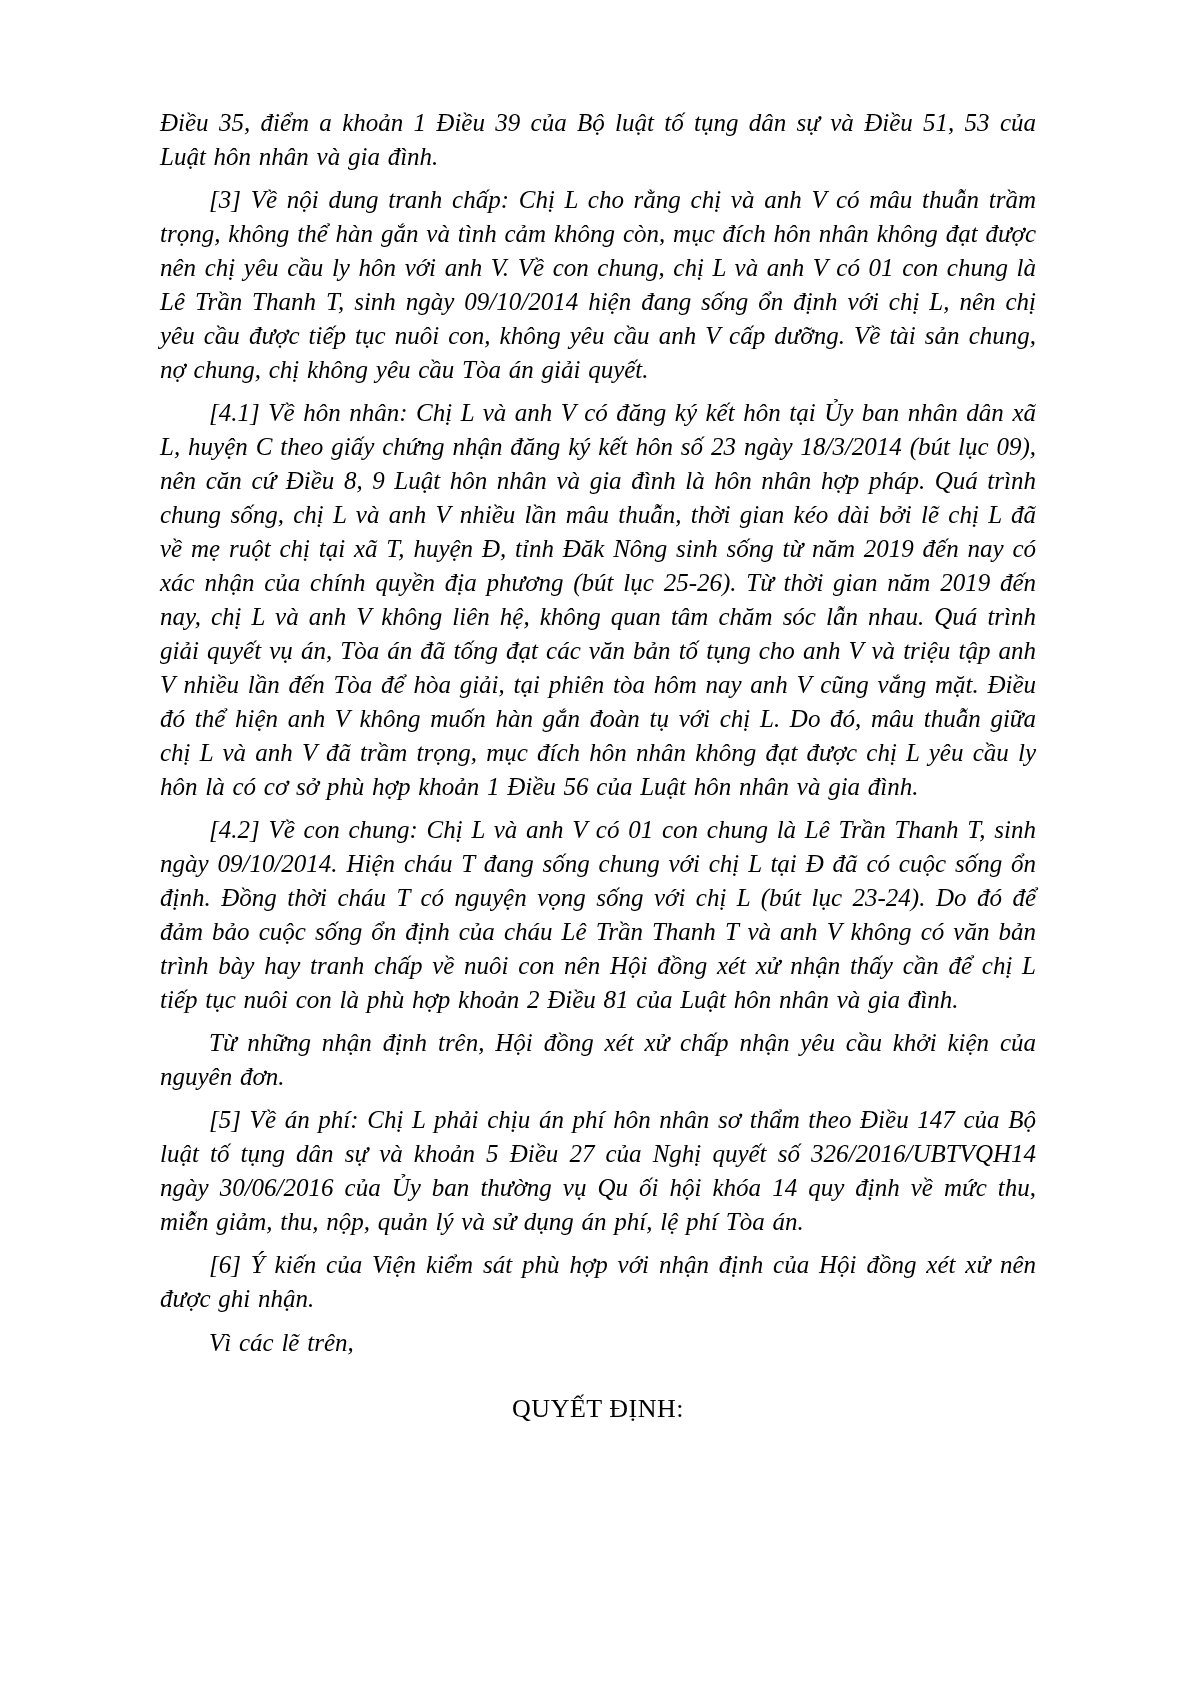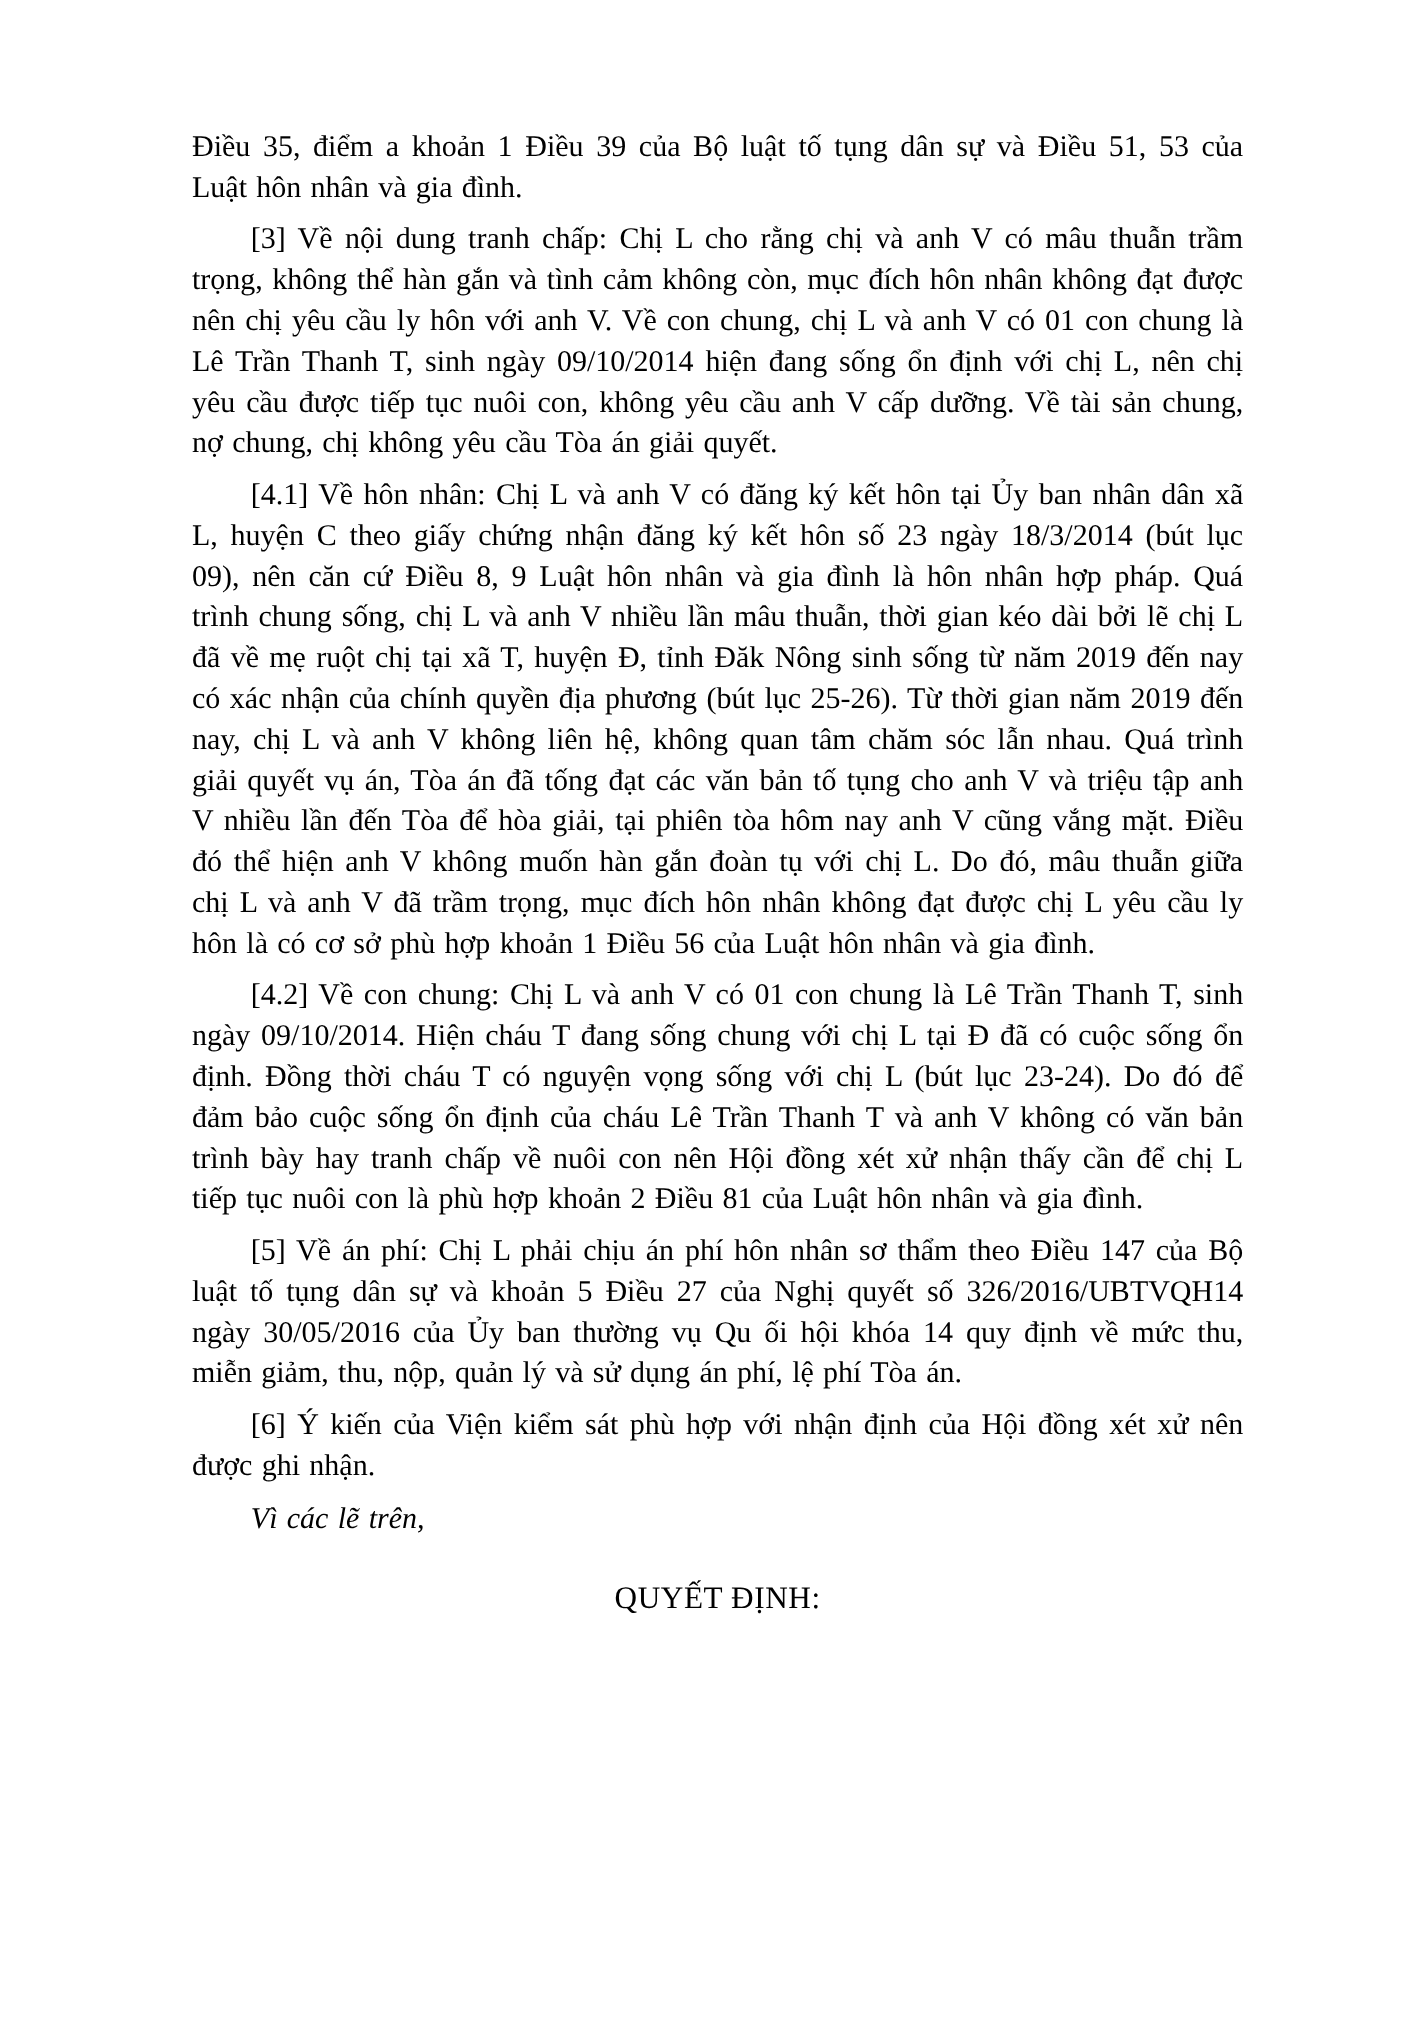--- a/index.html
+++ b/index.html
@@ -22,20 +22,21 @@
     top: 106px;
     width: 876px;
   }
   .para {
     font-size: 25px;
     line-height: 34px;
     text-align: justify;
     text-indent: 49px;
     margin: 0 0 9px 0;
     word-spacing: 1.5px;
+    font-style: italic;
   }
   .para.first {
     text-indent: 0;
   }
   .para.closing {
     font-style: italic;
     text-align: left;
     margin-top: 10px;
     margin-bottom: 0;
   }
@@ -51,18 +52,19 @@
 </style>
 </head>
 <body>
 
 <div class="page">
   <div class="content">
     <p class="para first">Điều 35, điểm a khoản 1 Điều 39 của Bộ luật tố tụng dân sự và Điều 51, 53 của Luật hôn nhân và gia đình.</p>
     <p class="para">[3] Về nội dung tranh chấp: Chị L cho rằng chị và anh V có mâu thuẫn trầm trọng, không thể hàn gắn và tình cảm không còn, mục đích hôn nhân không đạt được nên chị yêu cầu ly hôn với anh V. Về con chung, chị L và anh V có 01 con chung là Lê Trần Thanh T, sinh ngày 09/10/2014 hiện đang sống ổn định với chị L, nên chị yêu cầu được tiếp tục nuôi con, không yêu cầu anh V cấp dưỡng. Về tài sản chung, nợ chung, chị không yêu cầu Tòa án giải quyết.</p>
     <p class="para">[4.1] Về hôn nhân: Chị L và anh V có đăng ký kết hôn tại Ủy ban nhân dân xã L, huyện C theo giấy chứng nhận đăng ký kết hôn số 23 ngày 18/3/2014 (bút lục 09), nên căn cứ Điều 8, 9 Luật hôn nhân và gia đình là hôn nhân hợp pháp. Quá trình chung sống, chị L và anh V nhiều lần mâu thuẫn, thời gian kéo dài bởi lẽ chị L đã về mẹ ruột chị tại xã T, huyện Đ, tỉnh Đăk Nông sinh sống từ năm 2019 đến nay có xác nhận của chính quyền địa phương (bút lục 25-26). Từ thời gian năm 2019 đến nay, chị L và anh V không liên hệ, không quan tâm chăm sóc lẫn nhau. Quá trình giải quyết vụ án, Tòa án đã tống đạt các văn bản tố tụng cho anh V và triệu tập anh V nhiều lần đến Tòa để hòa giải, tại phiên tòa hôm nay anh V cũng vắng mặt. Điều đó thể hiện anh V không muốn hàn gắn đoàn tụ với chị L. Do đó, mâu thuẫn giữa chị L và anh V đã trầm trọng, mục đích hôn nhân không đạt được chị L yêu cầu ly hôn là có cơ sở phù hợp khoản 1 Điều 56 của Luật hôn nhân và gia đình.</p>
     <p class="para">[4.2] Về con chung: Chị L và anh V có 01 con chung là Lê Trần Thanh T, sinh ngày 09/10/2014. Hiện cháu T đang sống chung với chị L tại Đ đã có cuộc sống ổn định. Đồng thời cháu T có nguyện vọng sống với chị L (bút lục 23-24). Do đó để đảm bảo cuộc sống ổn định của cháu Lê Trần Thanh T và anh V không có văn bản trình bày hay tranh chấp về nuôi con nên Hội đồng xét xử nhận thấy cần để chị L tiếp tục nuôi con là phù hợp khoản 2 Điều 81 của Luật hôn nhân và gia đình.</p>
-    <p class="para">[5] Về án phí: Chị L phải chịu án phí hôn nhân sơ thẩm theo Điều 147 của Bộ luật tố tụng dân sự và khoản 5 Điều 27 của Nghị quyết số 326/2016/UBTVQH14 ngày 30/05/2016 của Ủy ban thường vụ Qu ối hội khóa 14 quy định về mức thu, miễn giảm, thu, nộp, quản lý và sử dụng án phí, lệ phí Tòa án.</p>
+    <p class="para">Từ những nhận định trên, Hội đồng xét xử chấp nhận yêu cầu khởi kiện của nguyên đơn.</p>
+    <p class="para">[5] Về án phí: Chị L phải chịu án phí hôn nhân sơ thẩm theo Điều 147 của Bộ luật tố tụng dân sự và khoản 5 Điều 27 của Nghị quyết số 326/2016/UBTVQH14 ngày 30/06/2016 của Ủy ban thường vụ Qu ối hội khóa 14 quy định về mức thu, miễn giảm, thu, nộp, quản lý và sử dụng án phí, lệ phí Tòa án.</p>
     <p class="para">[6] Ý kiến của Viện kiểm sát phù hợp với nhận định của Hội đồng xét xử nên được ghi nhận.</p>
     <p class="para closing">Vì các lẽ trên,</p>
     <p class="heading">QUYẾT ĐỊNH:</p>
   </div>
 </div>
 
 </body></html>

